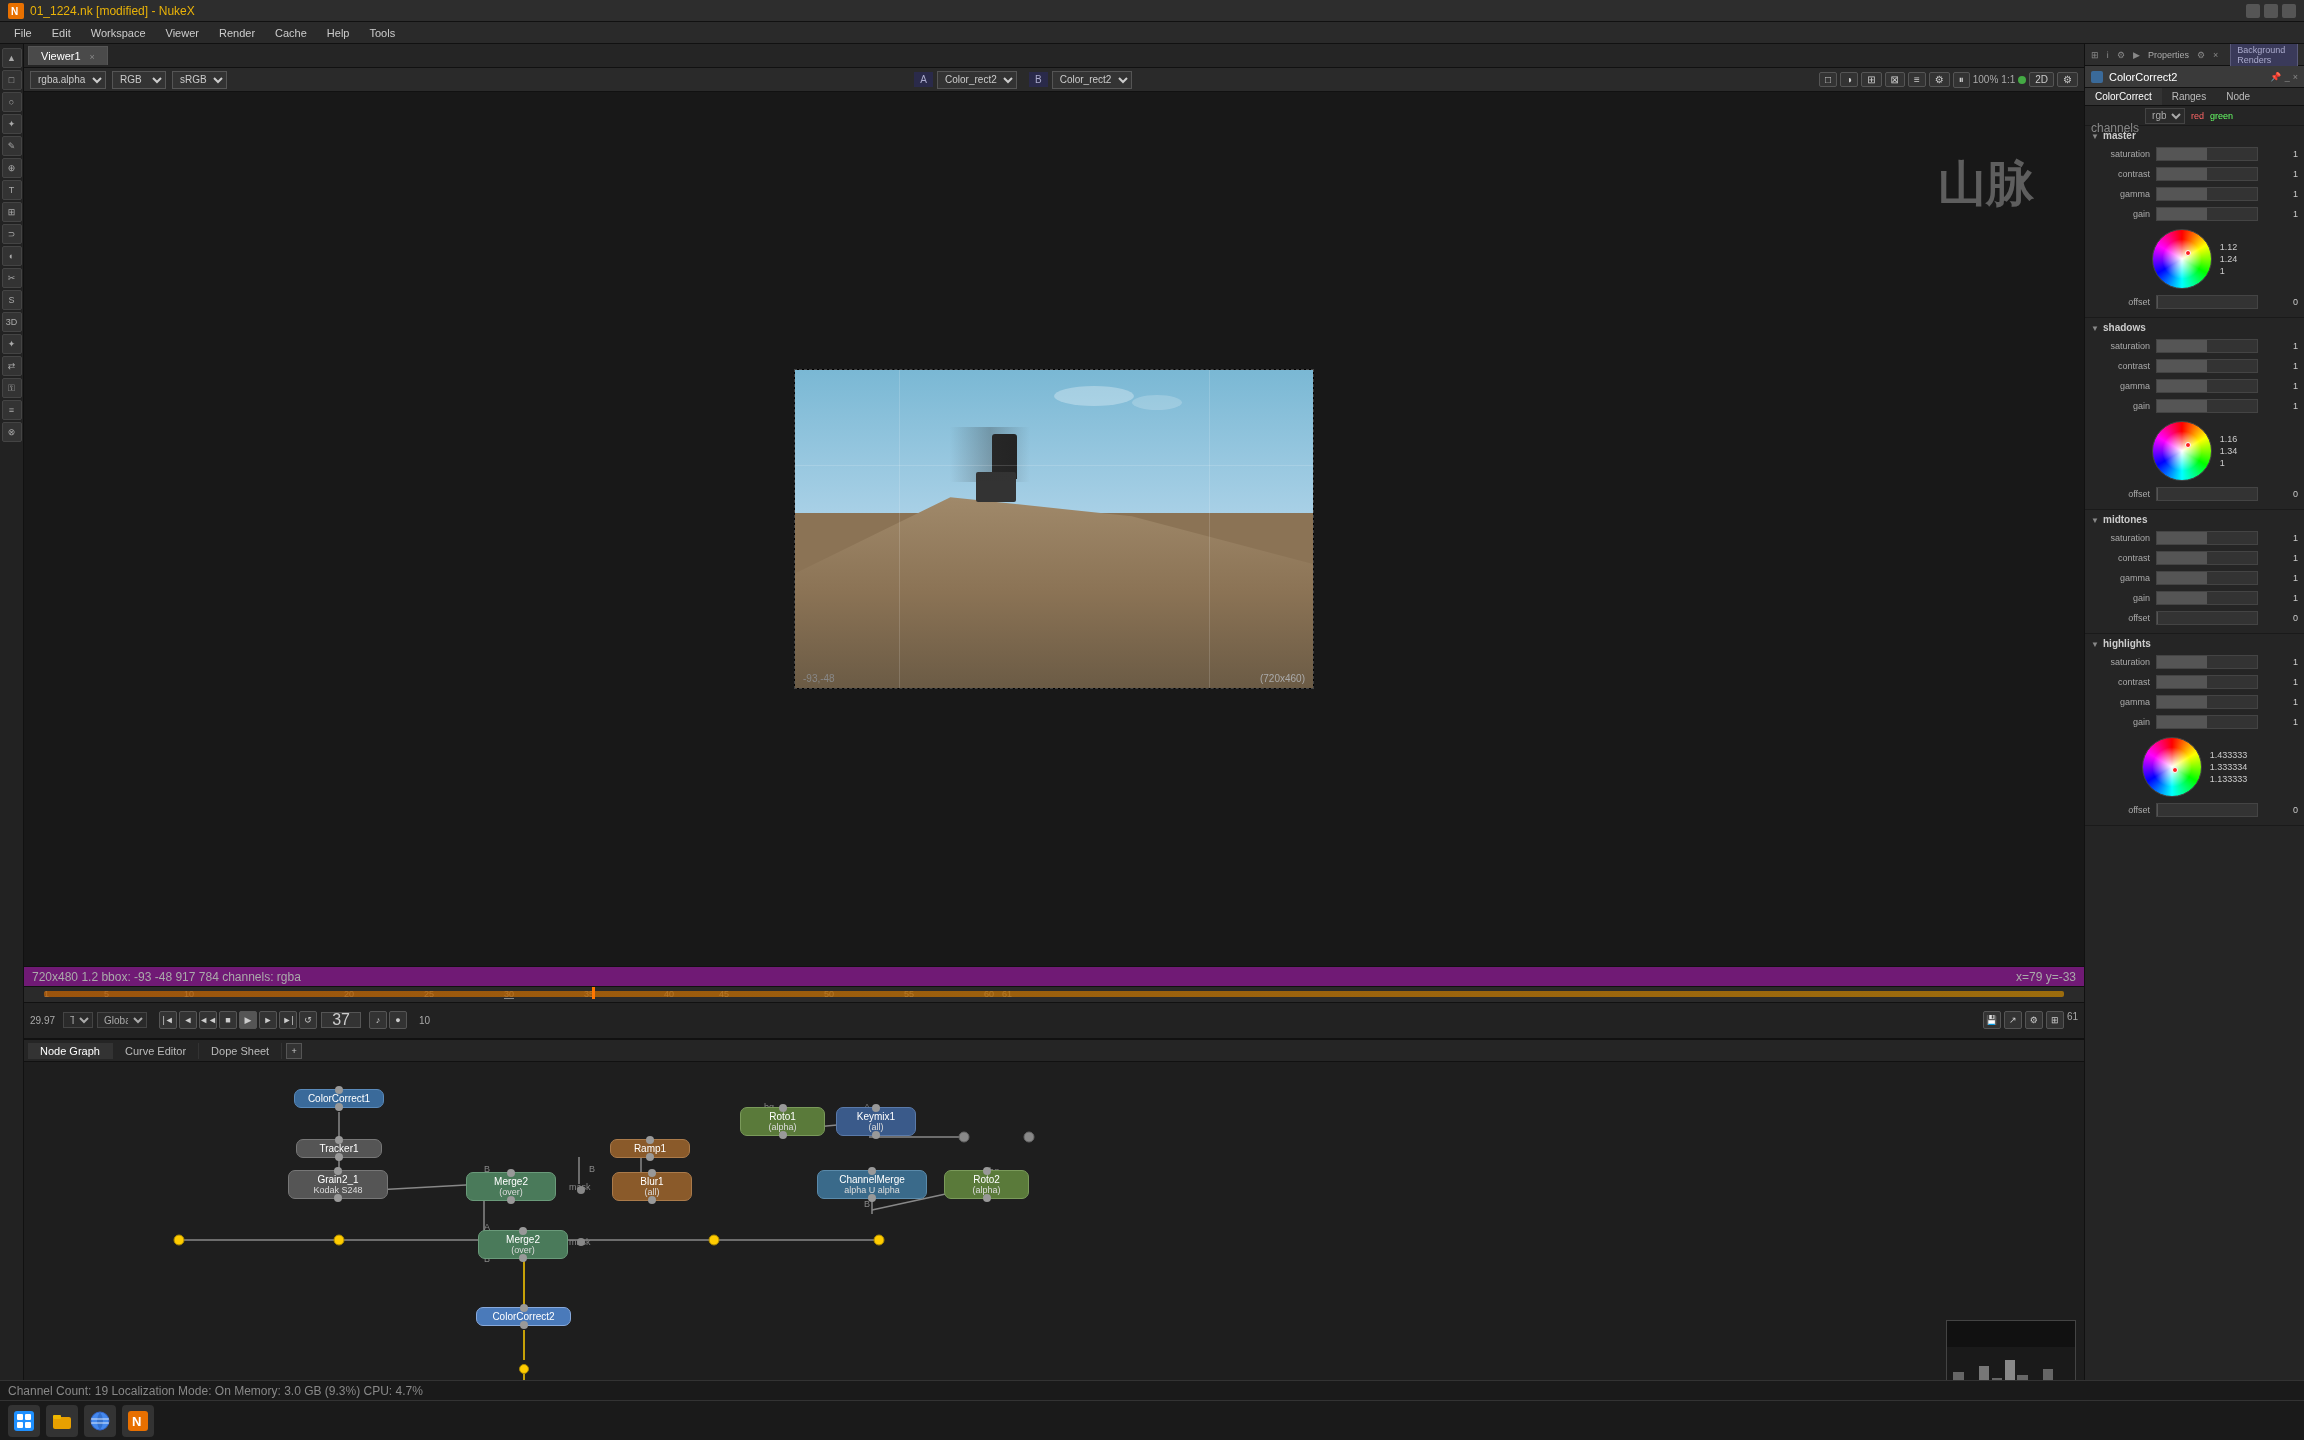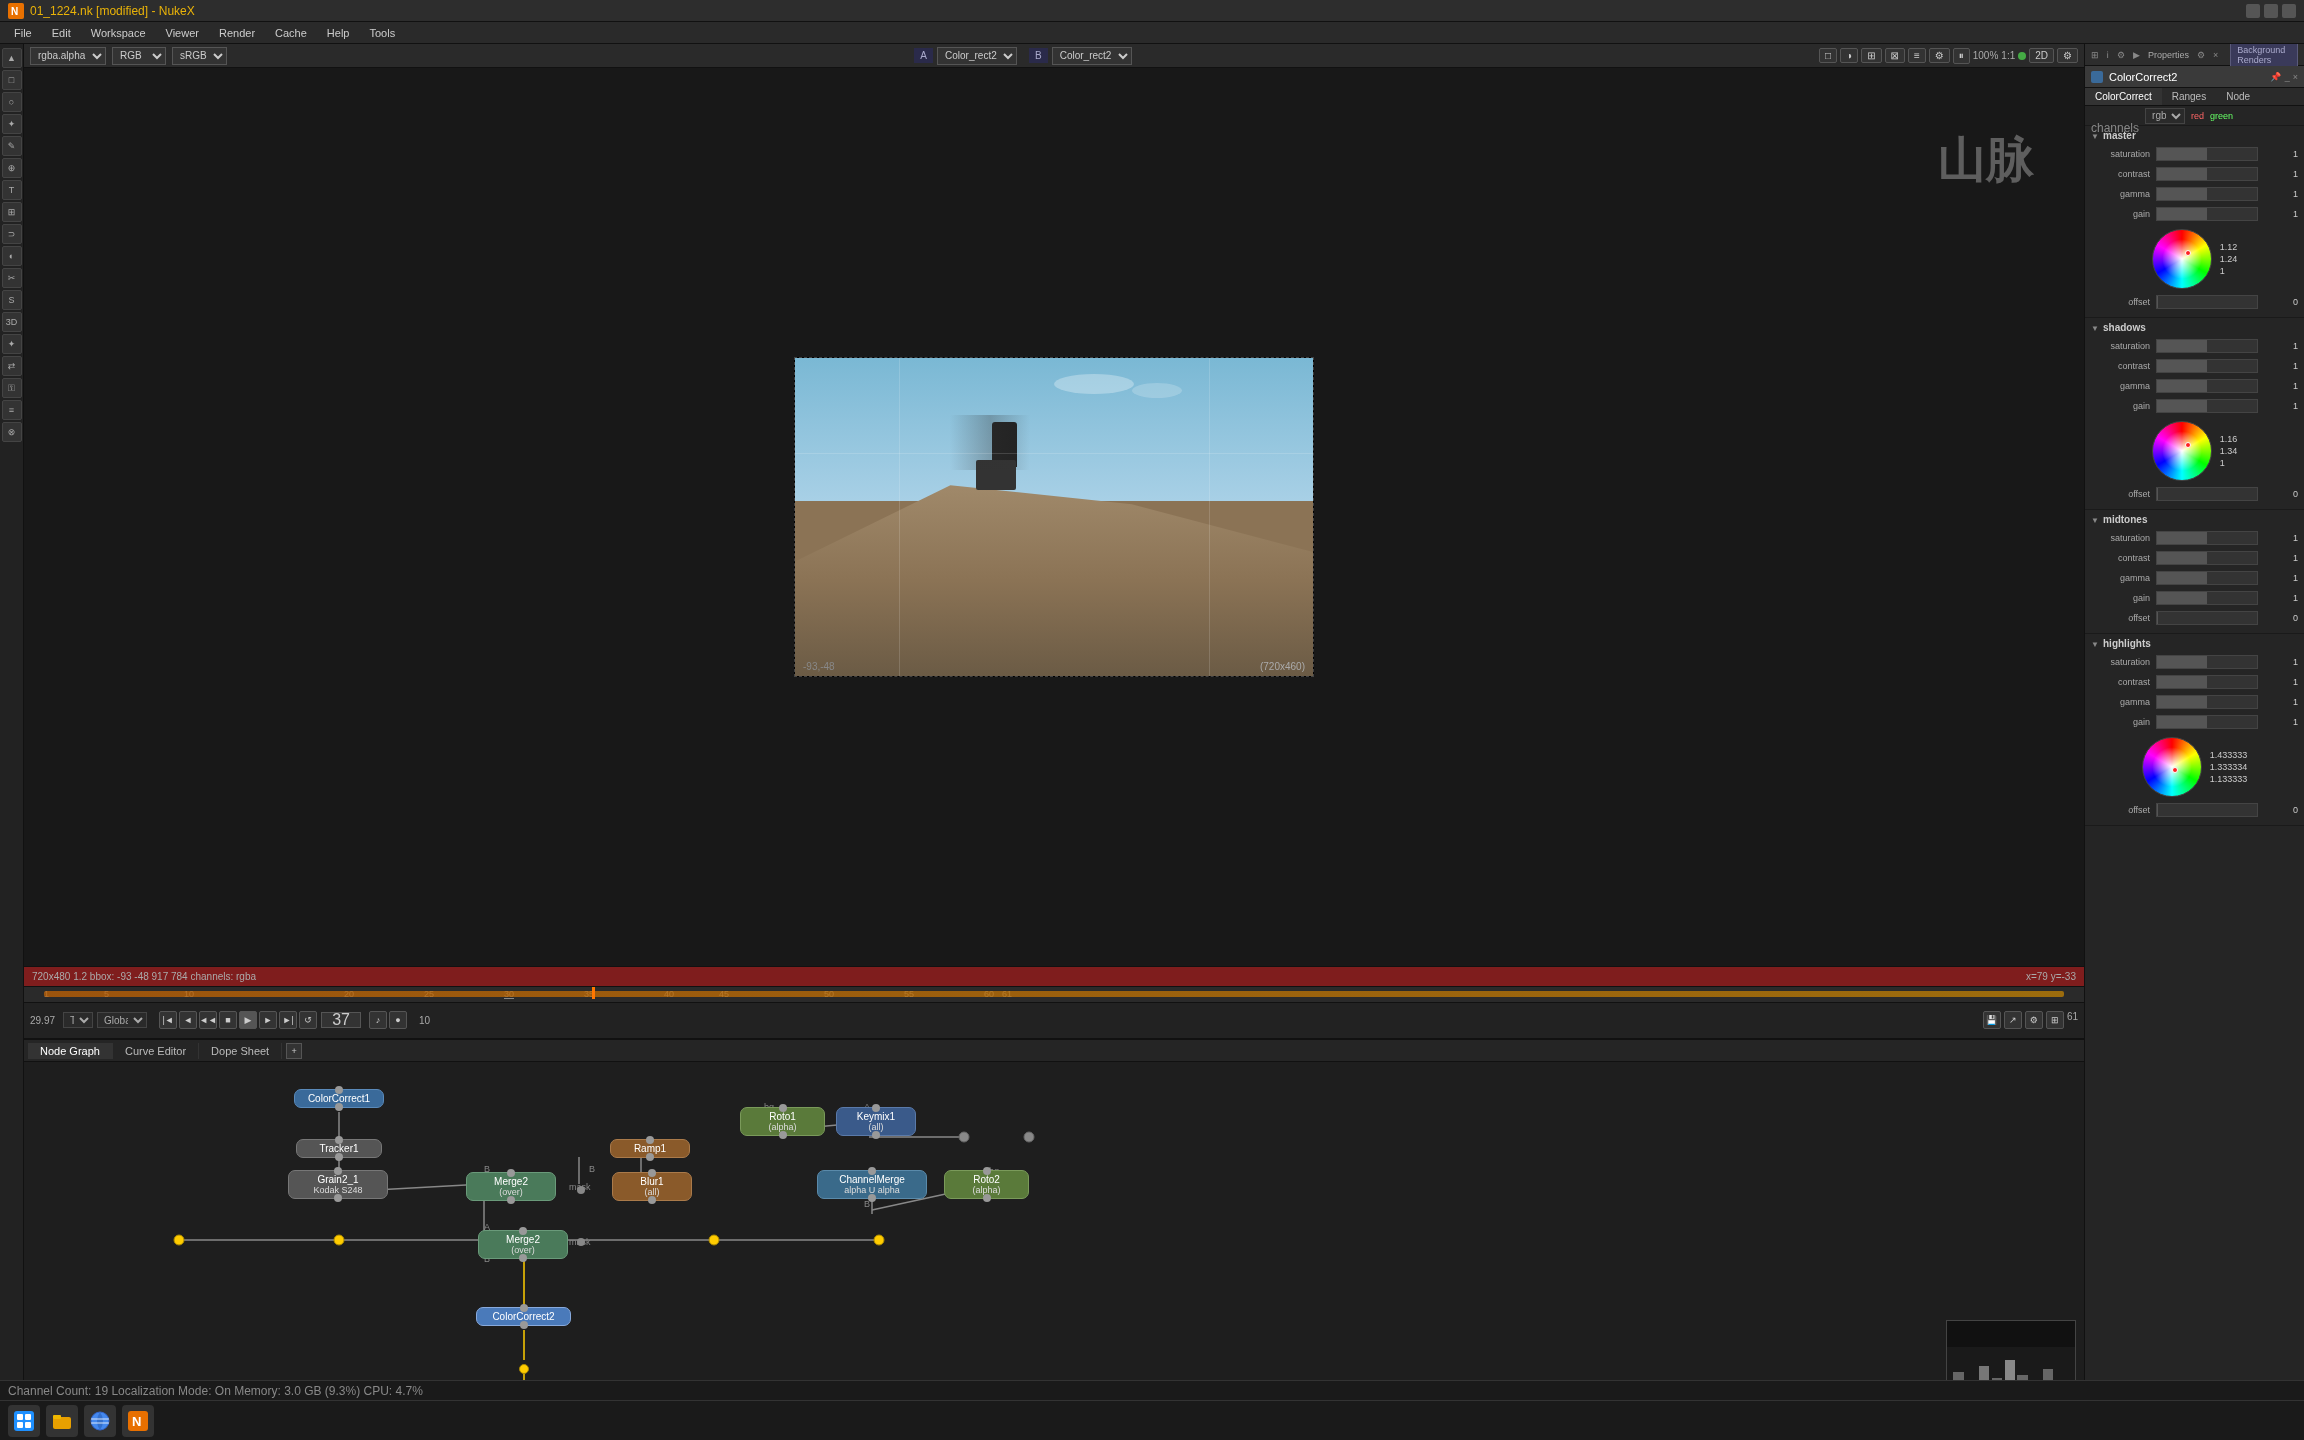--- a/index.html
+++ b/index.html
@@ -197,25 +197,25 @@
     .guide-line-v {
       position: absolute;
       top: 0; bottom: 0;
       width: 1px;
       background: rgba(255,255,255,0.15);
     }
 
     
     #status-bar {
       height: 20px;
-      background: #7f1d1d;
+      background: #701a75;
       display: flex;
       align-items: center;
       padding: 0 8px;
-      font-size: 10px;
+      font-size: 12px;
       color: #aaa;
       border-top: 1px solid #111;
       gap: 16px;
     }
 
     
     #timeline-area {
       height: 52px;
       background: #222;
       border-top: 1px solid #111;
@@ -650,20 +650,26 @@
     <div class="tool-btn">3D</div>
     <div class="tool-btn">✦</div>
     <div class="tool-btn">⇄</div>
     <div class="tool-btn">⚿</div>
     <div class="tool-btn">≡</div>
     <div class="tool-btn">⊗</div>
   </div>
 
   <div id="center-area">
 
+    <div id="tabbar">
+      <div class="viewer-tab active">
+        <span>Viewer1</span>
+        <span style="margin-left:6px;color:#888;font-size:9px;">×</span>
+      </div>
+    </div>
 
     <div id="viewer-controls">
       <select class="ctrl-select">
         <option>rgba.alpha</option>
         <option>rgba</option>
       </select>
       <select class="ctrl-select">
         <option>RGB</option>
         <option>red</option>
         <option>green</option>

